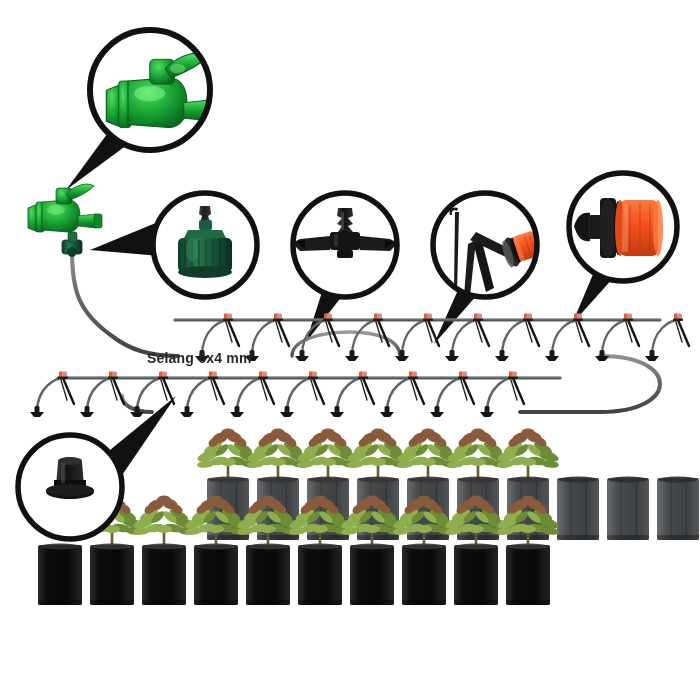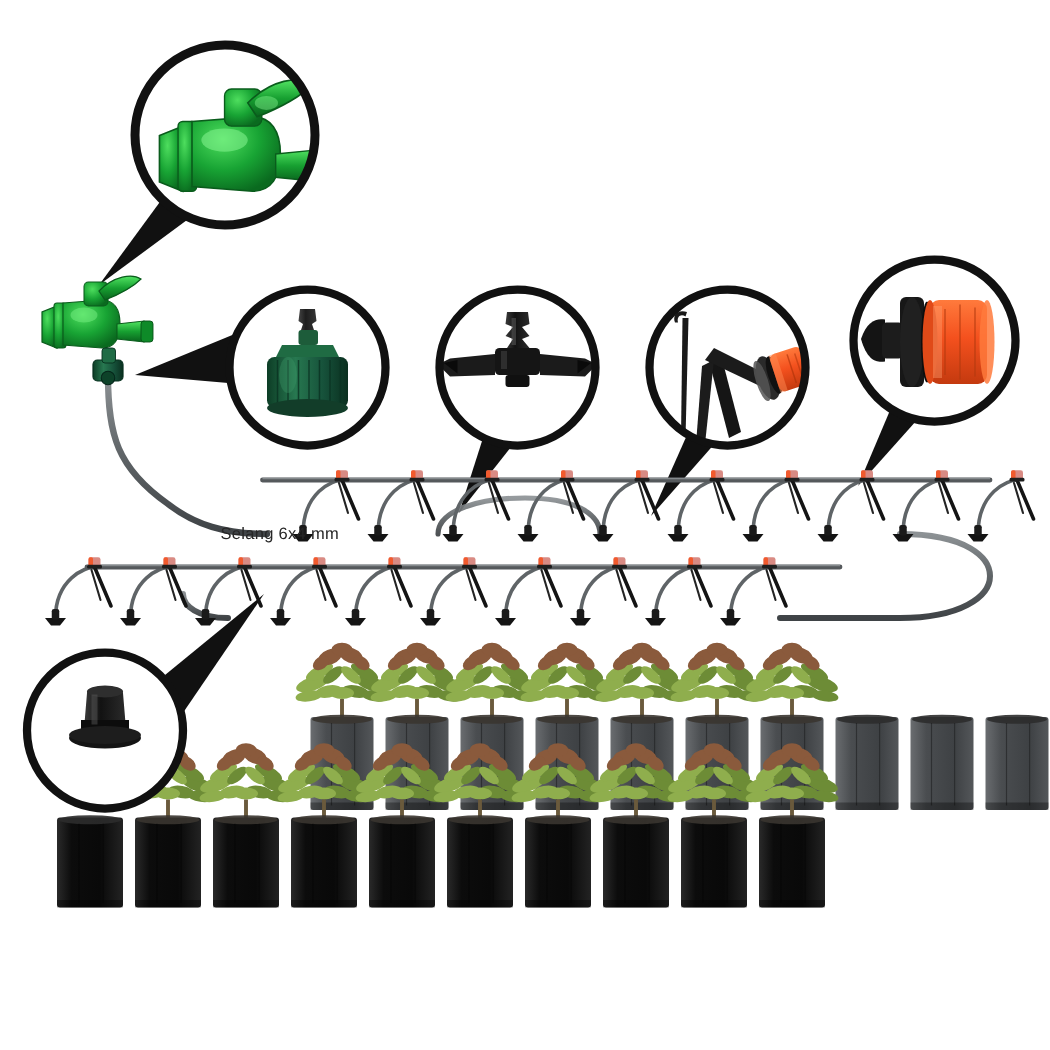--- a/index.html
+++ b/index.html
@@ -8,22 +8,22 @@
     background:#ffffff;
     font-family:"Liberation Sans", sans-serif;
     overflow:hidden;
     position:relative;
   }
   #stage{position:absolute;inset:0;width:700px;height:700px;}
   #stage svg{position:absolute;left:0;top:0;}
   .hose-label{
     position:absolute;
     font-family:"Liberation Sans", sans-serif;
-    font-size:11px;
-    font-weight:normal;
+    font-size:14px;
+    font-weight:bold;
     color:#262626;
     letter-spacing:0.2px;
     white-space:nowrap;
   }
 </style>
 </head>
 <body>
 
 <div id="stage">
   <svg id="scene" width="700" height="700" viewBox="0 0 700 700">

